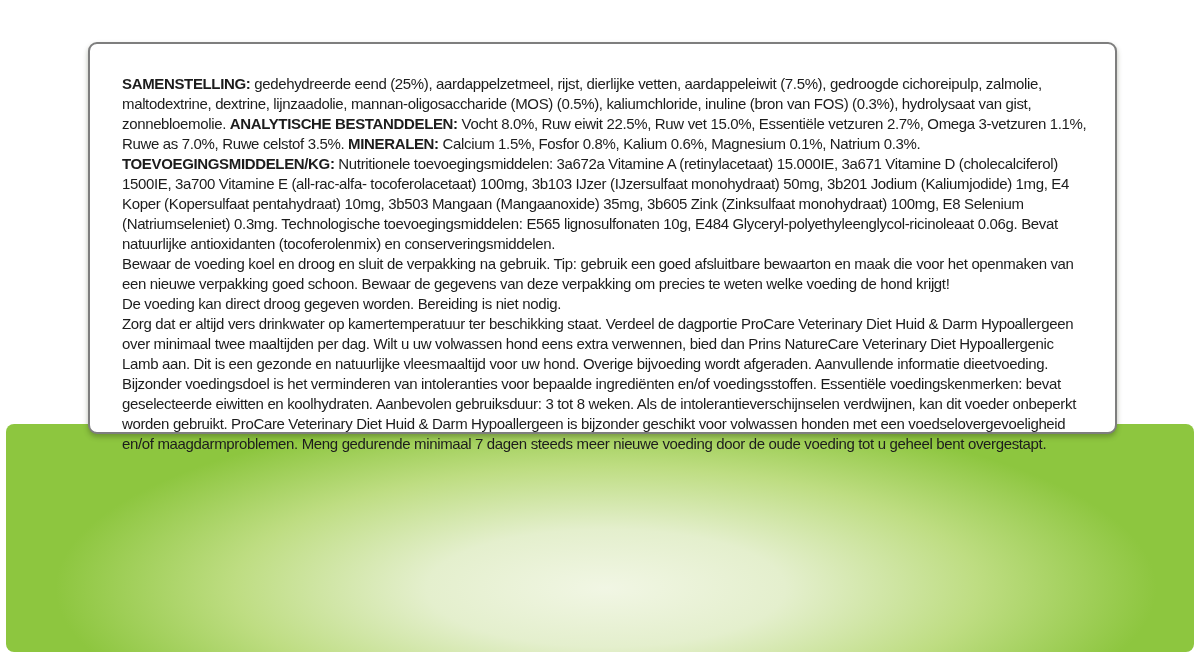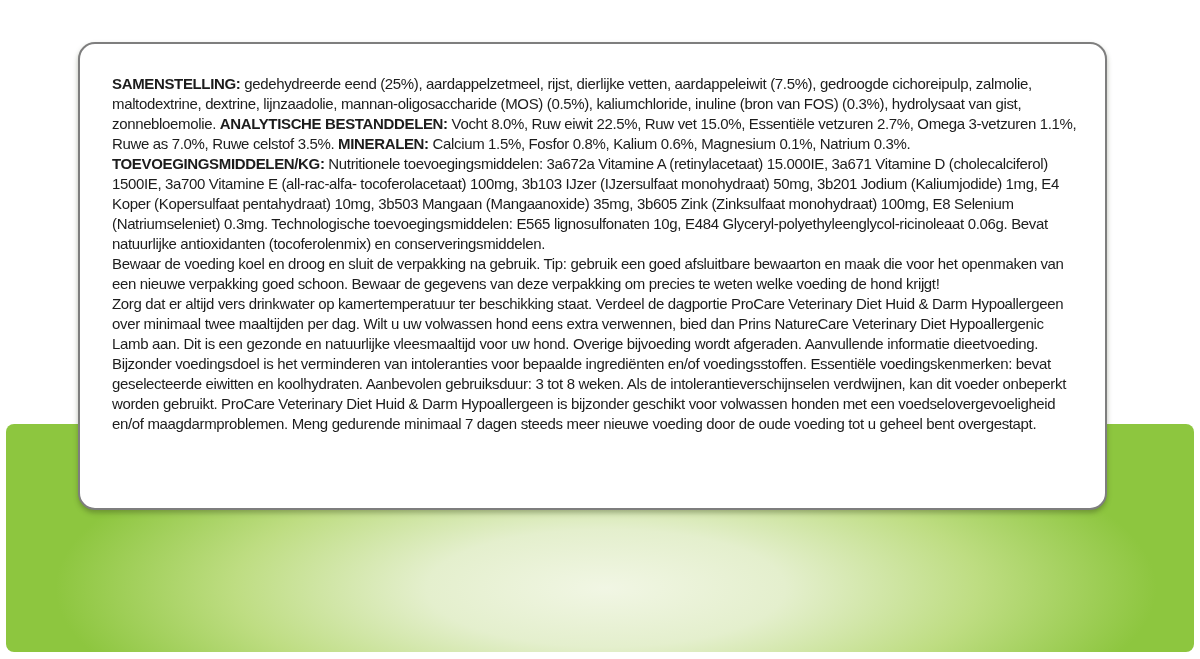--- a/index.html
+++ b/index.html
@@ -24,28 +24,28 @@
     border-radius: 8px;
     background:
       radial-gradient(ellipse 640px 210px at 50.5% 72%,
         var(--glow, #f1f6e4) 0%,
         #e4efcd 28%,
         #bedd82 58%,
         var(--green, #8dc63f) 86%);
   }
   .card {
     position: absolute;
-    left: 78px;
+    left: 88px;
     top: 42px;
     width: 1029px;
-    height: 468px;
+    height: 392px;
     box-sizing: border-box;
     background: var(--card-bg, #ffffff);
     border: 2px solid var(--card-border, #7e7e7e);
-    border-radius: 17px;
+    border-radius: 9px;
     box-shadow: 0 3px 5px rgba(50, 60, 25, 0.35);
     padding: 30px 22px 0 32px;
   }
   .card p {
     margin: 0;
     font-size: 15px;
     line-height: 20px;
     letter-spacing: -0.35px;
     color: var(--text, #1c1c1c);
   }
@@ -57,15 +57,16 @@
 </style>
 </head>
 <body>
 
 <div class="page">
   <div class="green-panel"></div>
   <div class="card">
     <p><span class="b">SAMENSTELLING:</span><span> gedehydreerde eend (25%), aardappelzetmeel, rijst, dierlijke vetten, aardappeleiwit (7.5%), gedroogde cichoreipulp, zalmolie, maltodextrine, dextrine, lijnzaadolie, mannan-oligosaccharide (MOS) (0.5%), kaliumchloride, inuline (bron van FOS) (0.3%), hydrolysaat van gist, zonnebloemolie. </span><span class="b">ANALYTISCHE BESTANDDELEN:</span><span> Vocht 8.0%, Ruw eiwit 22.5%, Ruw vet 15.0%, Essentiële vetzuren 2.7%, Omega 3-vetzuren 1.1%, Ruwe as 7.0%, Ruwe celstof 3.5%. </span><span class="b">MINERALEN:</span><span> Calcium 1.5%, Fosfor 0.8%, Kalium 0.6%, Magnesium 0.1%, Natrium 0.3%.</span></p>
     <p><span class="b">TOEVOEGINGSMIDDELEN/KG:</span><span> Nutritionele toevoegingsmiddelen: 3a672a Vitamine A (retinylacetaat) 15.000IE, 3a671 Vitamine D (cholecalciferol) 1500IE, 3a700 Vitamine E (all-rac-alfa- tocoferolacetaat) 100mg, 3b103 IJzer (IJzersulfaat monohydraat) 50mg, 3b201 Jodium (Kaliumjodide) 1mg, E4 Koper (Kopersulfaat pentahydraat) 10mg, 3b503 Mangaan (Mangaanoxide) 35mg, 3b605 Zink (Zinksulfaat monohydraat) 100mg, E8 Selenium (Natriumseleniet) 0.3mg. Technologische toevoegingsmiddelen: E565 lignosulfonaten 10g, E484 Glyceryl-polyethyleenglycol-ricinoleaat 0.06g. Bevat natuurlijke antioxidanten (tocoferolenmix) en conserveringsmiddelen.</span></p>
     <p><span>Bewaar de voeding koel en droog en sluit de verpakking na gebruik. Tip: gebruik een goed afsluitbare bewaarton en maak die voor het openmaken van een nieuwe verpakking goed schoon. Bewaar de gegevens van deze verpakking om precies te weten welke voeding de hond krijgt!</span></p>
+    <p class="p-preparation"><span>De voeding kan direct droog gegeven worden. Bereiding is niet nodig.</span></p>
     <p><span>Zorg dat er altijd vers drinkwater op kamertemperatuur ter beschikking staat. Verdeel de dagportie ProCare Veterinary Diet Huid &amp; Darm Hypoallergeen over minimaal twee maaltijden per dag. Wilt u uw volwassen hond eens extra verwennen, bied dan Prins NatureCare Veterinary Diet Hypoallergenic Lamb aan. Dit is een gezonde en natuurlijke vleesmaaltijd voor uw hond. Overige bijvoeding wordt afgeraden. Aanvullende informatie dieetvoeding. Bijzonder voedingsdoel is het verminderen van intoleranties voor bepaalde ingrediënten en/of voedingsstoffen. Essentiële voedingskenmerken: bevat geselecteerde eiwitten en koolhydraten. Aanbevolen gebruiksduur: 3 tot 8 weken. Als de intolerantieverschijnselen verdwijnen, kan dit voeder onbeperkt worden gebruikt. ProCare Veterinary Diet Huid &amp; Darm Hypoallergeen is bijzonder geschikt voor volwassen honden met een voedselovergevoeligheid en/of maagdarmproblemen. Meng gedurende minimaal 7 dagen steeds meer nieuwe voeding door de oude voeding tot u geheel bent overgestapt.</span></p>
   </div>
 </div>
 
 </body></html>

